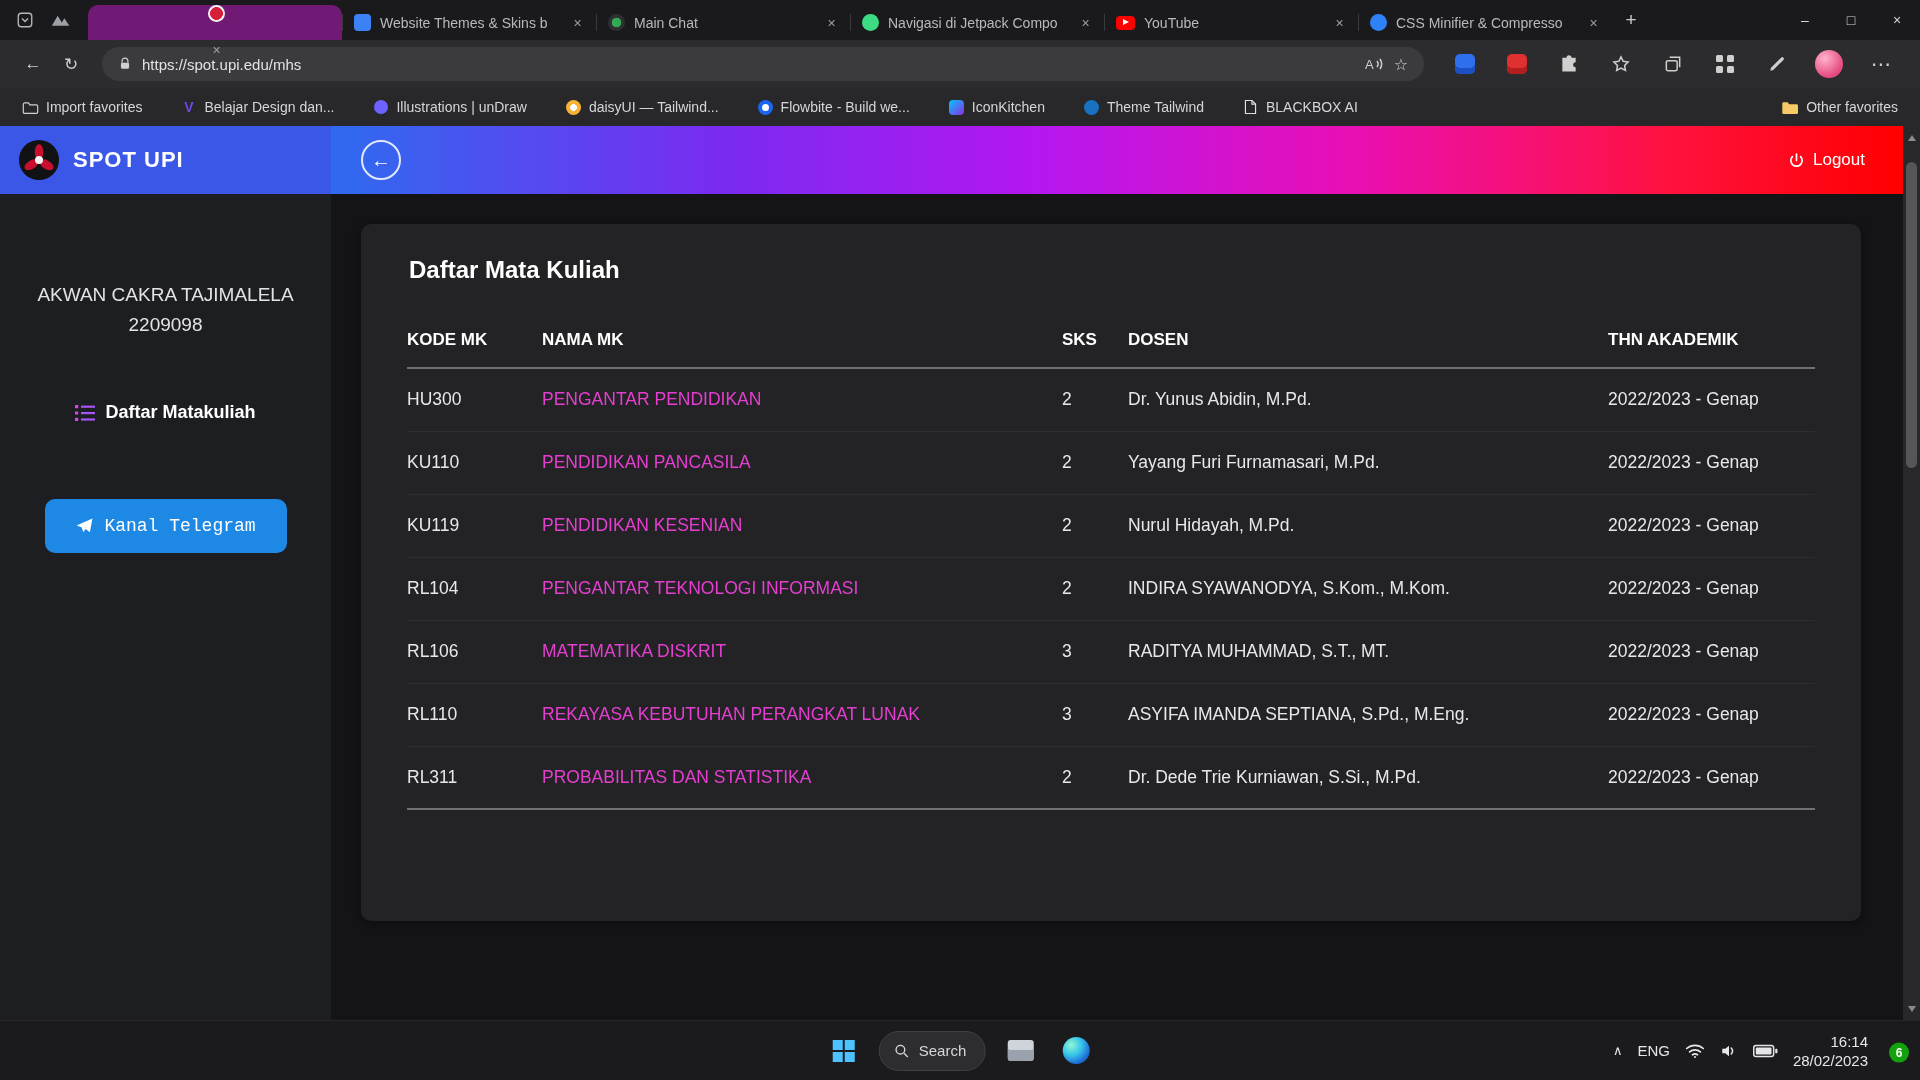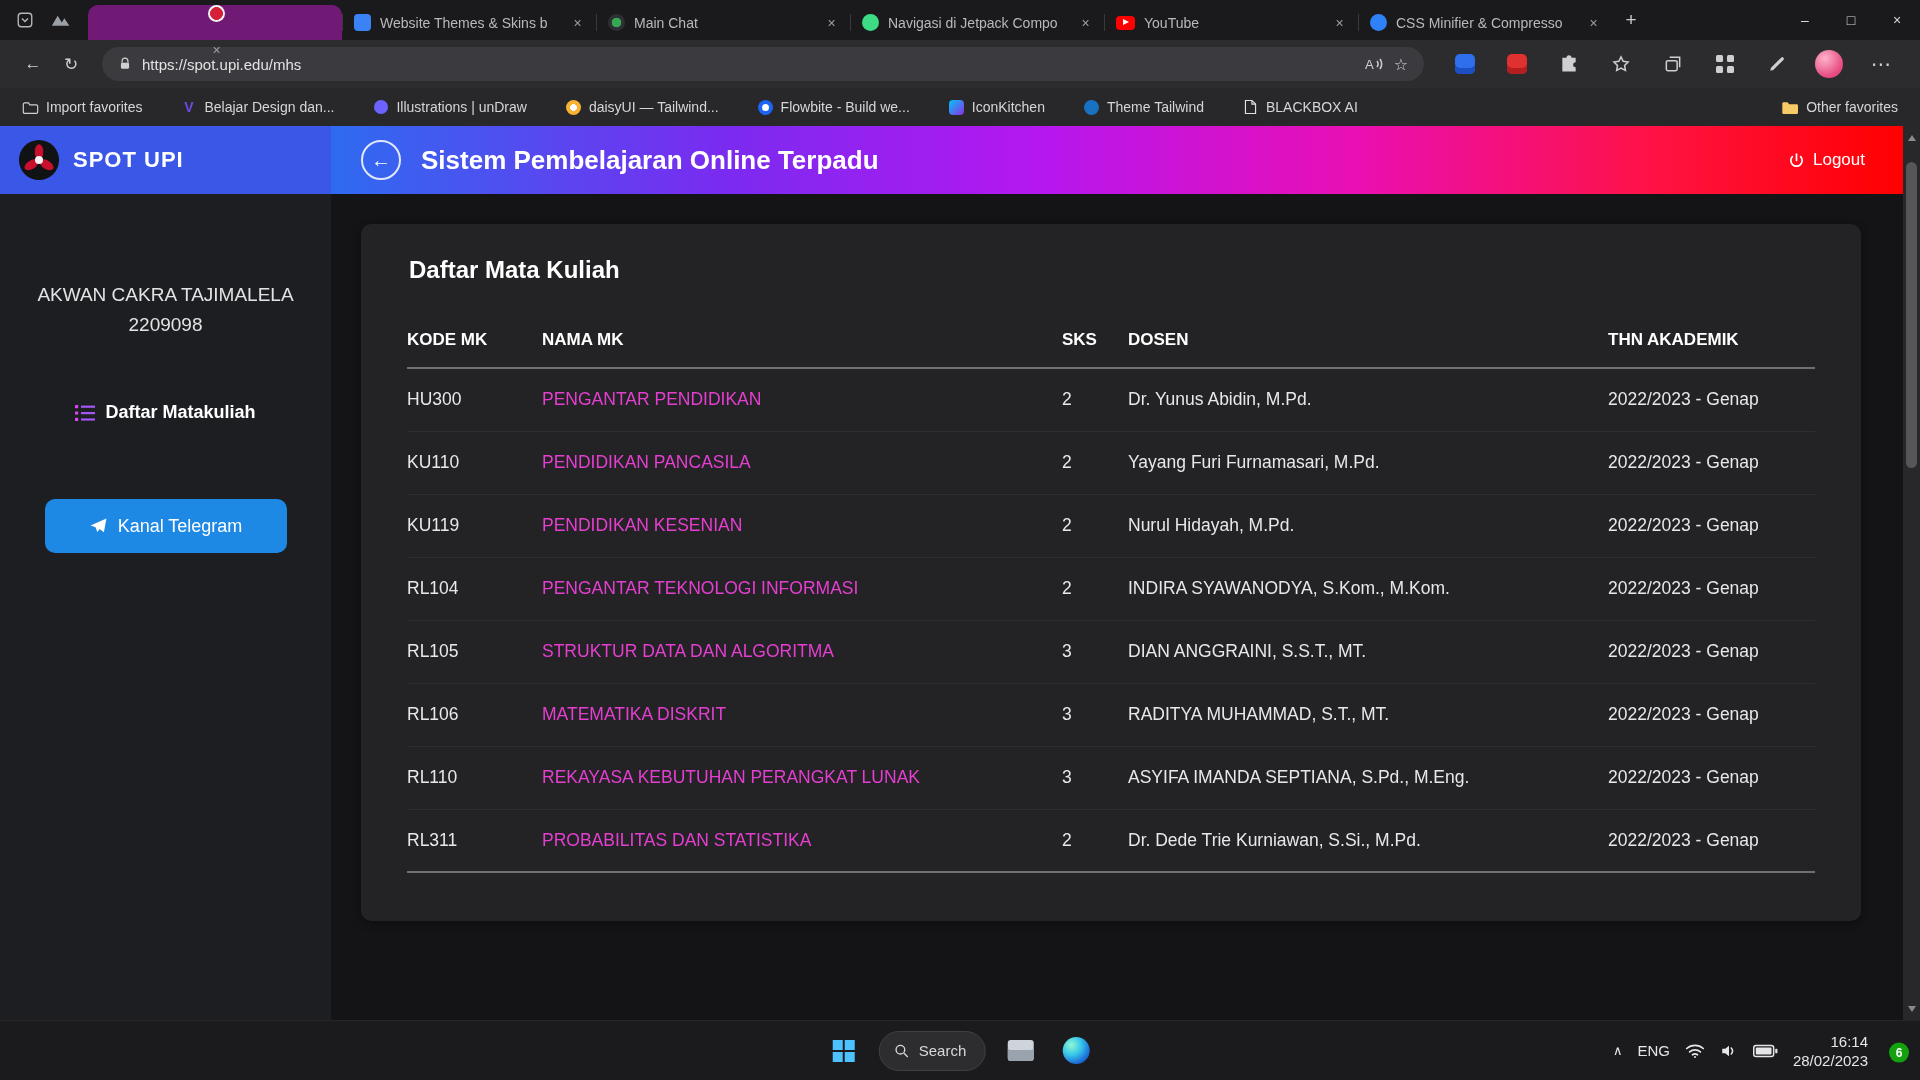--- a/index.html
+++ b/index.html
@@ -55,21 +55,21 @@
   .fi-theme{width:15px;height:15px;border-radius:50%;background:#1971c2;}
   .fav-other{margin-left:auto;display:flex;align-items:center;gap:8px;}
 
   
   .page{flex:1;display:flex;min-height:0;}
   .sidebar{width:331px;background:#1d1e21;display:flex;flex-direction:column;flex:0 0 auto;}
   .sidebar-head{height:68px;background:var(--accent-blue,#3a57e8);display:flex;align-items:center;gap:13px;padding:0 18px;flex:0 0 auto;}
   .brand{color:#fff;font-size:22px;font-weight:bold;letter-spacing:1px;}
   .student{margin-top:86px;text-align:center;color:#e3e3e5;font-size:19px;line-height:30px;}
   .menu-item{margin-top:62px;display:flex;align-items:center;justify-content:center;gap:10px;color:#fff;font-weight:bold;font-size:18px;cursor:default;}
-  .telegram-btn{margin:76px auto 0;width:242px;height:54px;border:none;border-radius:10px;background:var(--telegram-blue,#1e88e5);color:#fff;font-size:18px;display:flex;align-items:center;justify-content:center;gap:10px;font-family:Liberation Sans, sans-serif;text-align:right;}
+  .telegram-btn{margin:76px auto 0;width:242px;height:54px;border:none;border-radius:10px;background:var(--telegram-blue,#1e88e5);color:#fff;font-size:18px;display:flex;align-items:center;justify-content:center;gap:10px;font-family:Liberation Mono, monospace;text-align:right;}
 
   .main{flex:1;display:flex;flex-direction:column;min-width:0;}
   .app-header{height:68px;flex:0 0 auto;background:var(--header-gradient,linear-gradient(90deg,#2e6bf0,#ff0000));display:flex;align-items:center;gap:20px;padding:0 38px 0 30px;}
   .back-circle{width:40px;height:40px;border-radius:50%;border:2px solid rgba(255,255,255,.85);background:transparent;color:#fff;font-size:20px;display:flex;align-items:center;justify-content:center;flex:0 0 auto;}
   .app-title{color:#fff;font-size:26px;font-weight:600;white-space:nowrap;}
   .logout-btn{margin-left:auto;display:flex;align-items:center;gap:8px;background:none;border:none;color:#fff;font-size:17px;font-family:inherit;}
 
   .content{flex:1;background:#141416;padding:30px 42px 0 30px;min-height:0;}
   .card{background:#232326;border-radius:10px;height:697px;padding:32px 46px 0 46px;overflow:hidden;box-shadow:0 2px 8px rgba(0,0,0,.4);}
   .card-title{color:#fff;font-size:24px;font-weight:bold;margin:0 0 28px 2px;}
@@ -339,21 +339,20 @@
               <path d="M22 2L2 10.6l6.2 2.2L10.5 19l3-4 5.3 4.4z"></path>
             </svg>
         </span>
         <span>Kanal Telegram</span>
       </button>
     </aside>
 
     <div class="main">
       <div class="app-header">
         <span class="back-circle">←</span>
-        <span class="app-title">Sistem Pembelajaran Online Terpadu</span>
         <button class="logout-btn">
           <span style="display:flex;">
             <svg width="17" height="17" viewBox="0 0 24 24" fill="none" stroke="#fff" stroke-width="2.4" stroke-linecap="round">
                 <path d="M12 3v9"></path>
                 <path d="M6.2 6.5a8 8 0 1 0 11.6 0"></path>
               </svg>
           </span>
           <span>Logout</span>
         </button>
       </div>
@@ -402,27 +401,20 @@
                 <td>2022/2023 - Genap</td>
               </tr>
               <tr>
                 <td>RL104</td>
                 <td><a class="course-link">PENGANTAR TEKNOLOGI INFORMASI</a></td>
                 <td>2</td>
                 <td>INDIRA SYAWANODYA, S.Kom., M.Kom.</td>
                 <td>2022/2023 - Genap</td>
               </tr>
               <tr>
-                <td>RL105</td>
-                <td><a class="course-link">STRUKTUR DATA DAN ALGORITMA</a></td>
-                <td>3</td>
-                <td>DIAN ANGGRAINI, S.S.T., MT.</td>
-                <td>2022/2023 - Genap</td>
-              </tr>
-              <tr>
                 <td>RL106</td>
                 <td><a class="course-link">MATEMATIKA DISKRIT</a></td>
                 <td>3</td>
                 <td>RADITYA MUHAMMAD, S.T., MT.</td>
                 <td>2022/2023 - Genap</td>
               </tr>
               <tr>
                 <td>RL110</td>
                 <td><a class="course-link">REKAYASA KEBUTUHAN PERANGKAT LUNAK</a></td>
                 <td>3</td>

